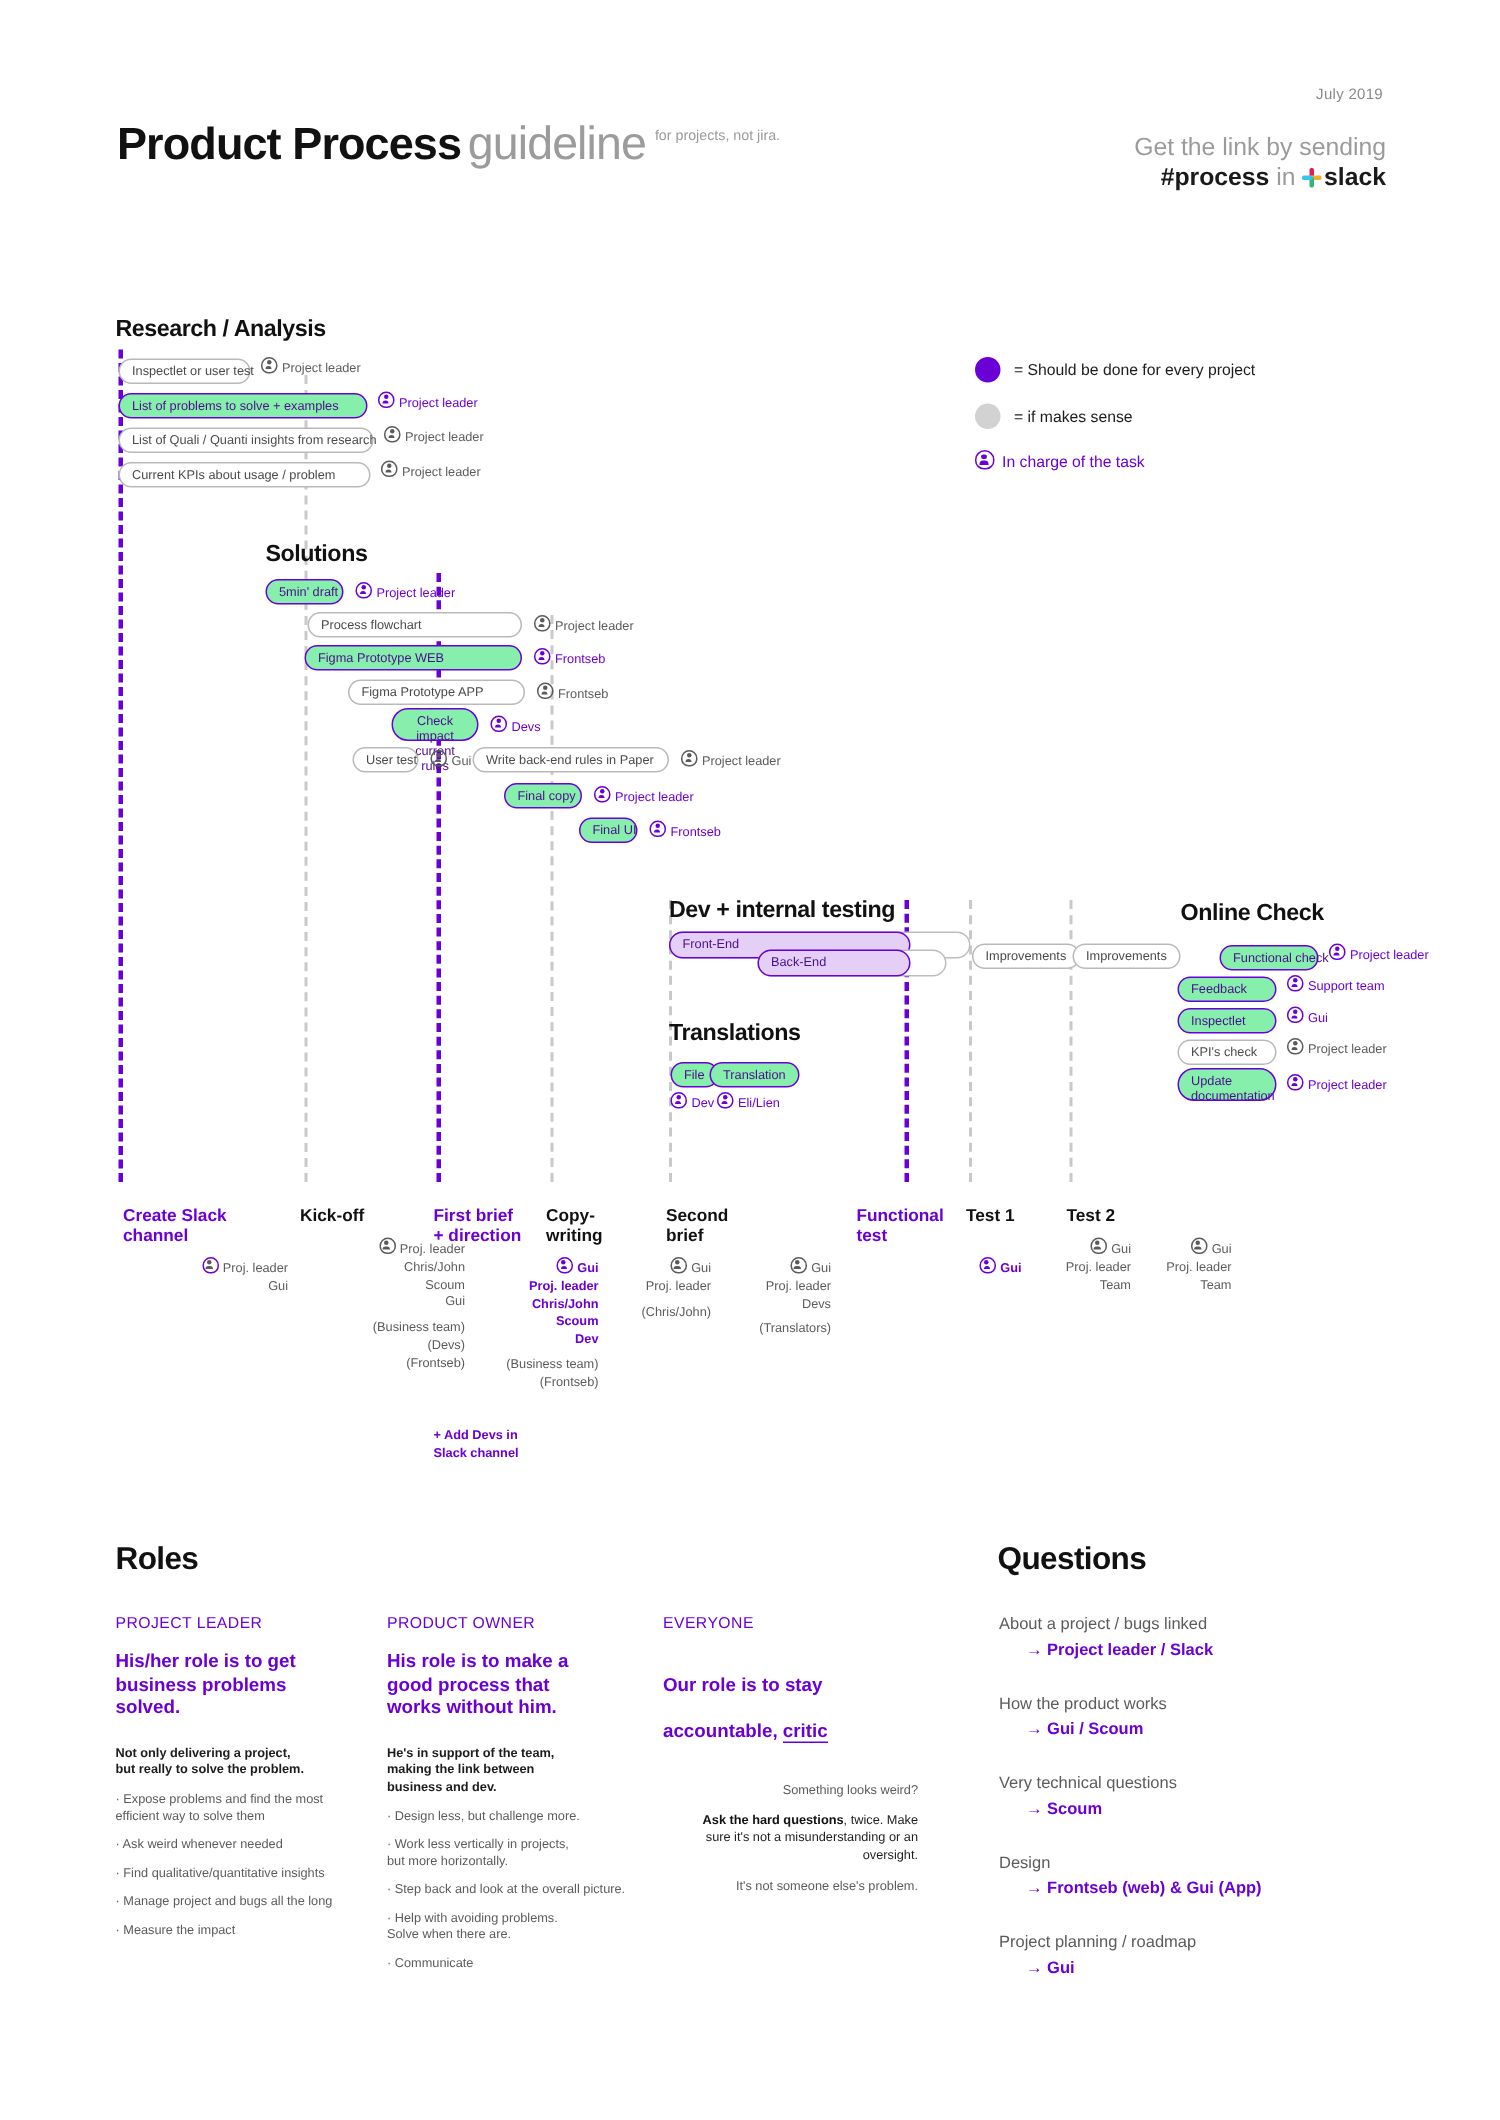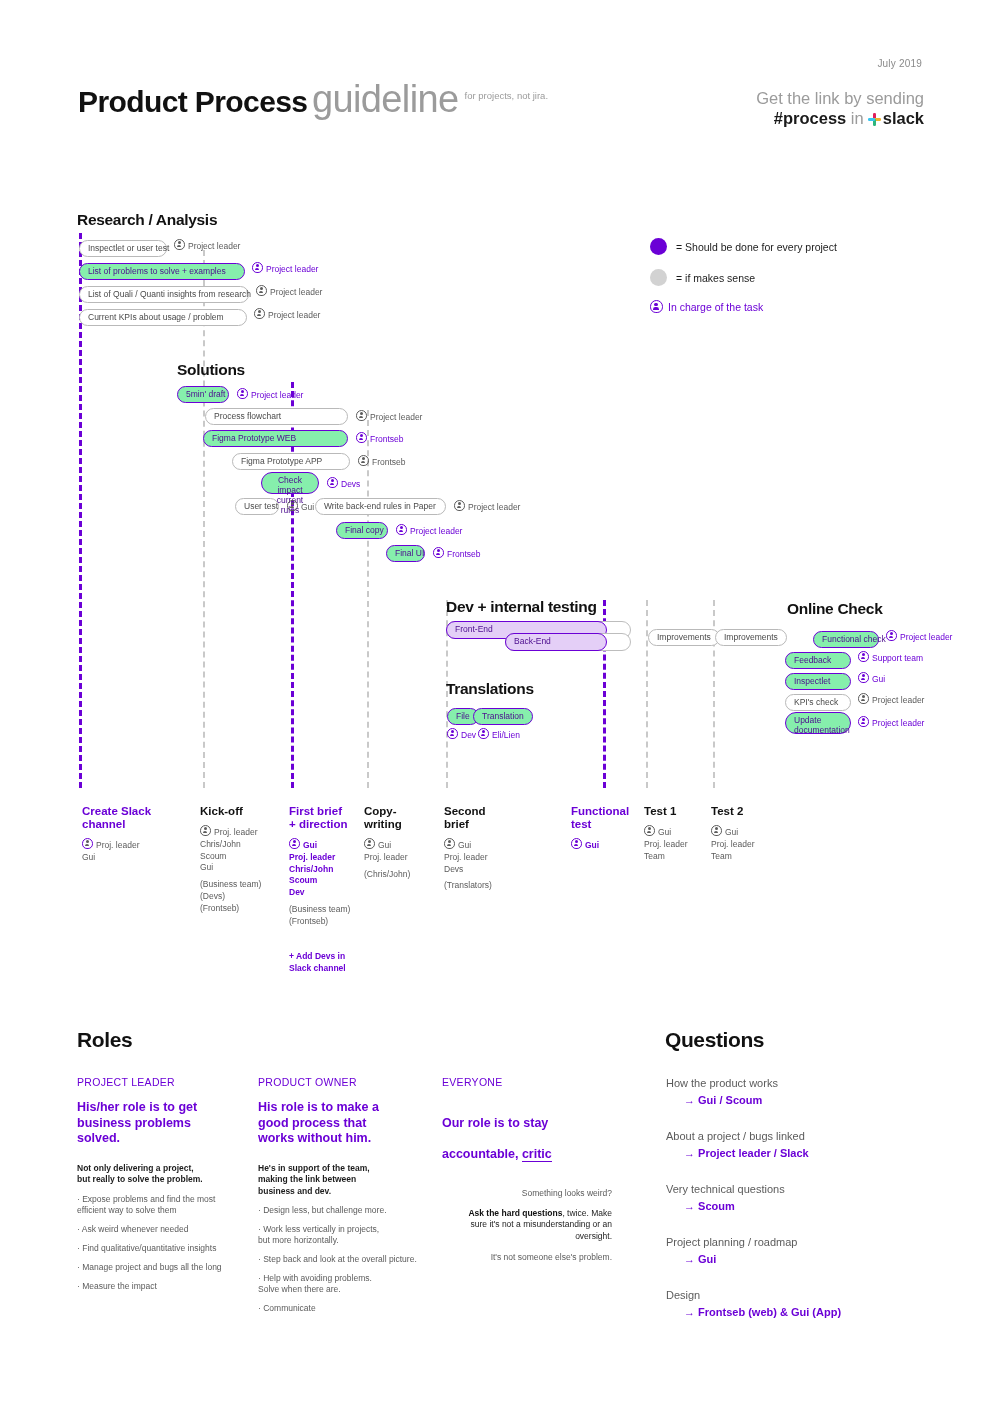--- a/index.html
+++ b/index.html
@@ -7,21 +7,21 @@
     width:1000px;height:1413px;position:relative;background:#ffffff;
     font-family:"Liberation Sans","DejaVu Sans",sans-serif;
     color:#222;overflow:hidden;
   }
   .abs{position:absolute;}
 
   
   #date{right:78px;top:58px;font-size:10px;color:#8a8a8a;letter-spacing:.2px;}
   #title{left:78px;top:78px;white-space:nowrap;}
   #title .t1{font-size:30px;font-weight:bold;color:#111;letter-spacing:-.6px;}
-  #title .t2{font-size:38px;font-weight:normal;color:#9b9b9b;letter-spacing:-.6px;}
+  #title .t2{font-size:31px;font-weight:normal;color:#9b9b9b;letter-spacing:-.6px;}
   #title .t3{display:inline-block;vertical-align:13px;font-size:9.5px;color:#9b9b9b;line-height:11px;margin-left:6px;}
 
   #slackbox{right:76px;top:88px;text-align:right;}
   #slackbox .l1{font-size:16.5px;color:#9b9b9b;line-height:20px;}
   #slackbox .l2{font-size:16.5px;line-height:20px;color:#9b9b9b;}
   #slackbox .l2 b{color:#1a1a1a;font-weight:bold;}
   #slackbox .l2 .sl{color:#1a1a1a;font-weight:bold;}
   .slack-mark{display:inline-block;width:13px;height:13px;position:relative;vertical-align:-2px;margin:0 2px 0 4px;}
   .slack-mark i{position:absolute;display:block;border-radius:1.2px;}
   .sm1{width:3.2px;height:7.5px;left:4.9px;top:0;background:#E01E5A;}
@@ -72,21 +72,21 @@
   
   .devbar{position:absolute;height:18px;border-radius:9px;box-sizing:border-box;}
   .devbar .shell{position:absolute;inset:0;border:1px solid #bdbdbd;border-radius:9px;background:#fff;}
   .devbar .fill{position:absolute;left:0;top:0;bottom:0;border:1px solid #6B00D6;border-radius:9px;background:#E4CFF7;}
   .devbar .lab{position:absolute;left:9px;top:2px;font-size:8.5px;color:#4B0C8E;line-height:13px;}
 
   
   .ms-title{font-size:11.5px;font-weight:bold;line-height:13px;color:#111;white-space:pre-line;}
   .ms-title.on{color:#6B00D6;}
   .ms-list{margin-top:7px;}
-  .ms-list div{font-size:8.5px;line-height:11.8px;color:#5b5b5b;white-space:nowrap;}
+  .ms-list div{font-size:8.5px;line-height:11.8px;color:#5b5b5b;white-space:nowrap;text-align:right;}
   .ms-list div.hl{color:#6B00D6;font-weight:bold;}
   .ms-list div.sp{height:5px;}
   .ms-extra{margin-top:22px;font-size:8.5px;font-weight:bold;line-height:12px;color:#6B00D6;white-space:pre-line;}
 
   
   .big-h{font-size:21px;font-weight:bold;color:#111;letter-spacing:-.4px;}
   .role-k{font-size:10.5px;color:#6B00D6;letter-spacing:.3px;}
   .role-lead{font-size:12.5px;font-weight:bold;line-height:15.5px;color:#6B00D6;margin-top:12px;white-space:pre-line;}
   .role-sub{font-size:8.5px;font-weight:bold;line-height:11.5px;color:#1c1c1c;margin-top:16px;white-space:pre-line;}
   .role-li{font-size:8.5px;line-height:11px;color:#5b5b5b;margin-top:8px;white-space:pre-line;}
@@ -151,21 +151,21 @@
     <span class="owner abs" style="left: 287px; top: 500px;"><span class="badge"></span><span>Gui</span></span>
     <div class="pill abs" style="left: 315px; top: 498px; width: 131px; text-align: left;">Write back-end rules in Paper</div>
     <span class="owner abs" style="left: 454px; top: 500px;"><span class="badge"></span><span>Project leader</span></span>
     <div class="pill on abs" style="left: 336px; top: 522px; width: 52px; text-align: left;">Final copy</div>
     <span class="owner on abs" style="left: 396px; top: 524px;"><span class="badge"></span><span>Project leader</span></span>
     <div class="pill on abs" style="left: 386px; top: 545px; width: 39px; text-align: left;">Final UI</div>
     <span class="owner on abs" style="left: 433px; top: 547px;"><span class="badge"></span><span>Frontseb</span></span>
   </div>
 
 <div class="abs sec-h" style="left:446px;top:598px;">Dev + internal testing</div>
-<div class="devbar" style="left:446px;top:621px;width:185px;">
+<div class="devbar" style="left:446px;top:621px;width:201px;">
   <div class="shell"></div>
   <div class="fill" style="width:159px;"></div>
   <div class="lab">Front-End</div>
 </div>
 <div class="devbar" style="left:505px;top:633px;width:126px;">
   <div class="shell"></div>
   <div class="fill" style="width:100px;"></div>
   <div class="lab">Back-End</div>
 </div>
 <div class="abs pill" style="left:648px;top:629px;">Improvements</div>
@@ -331,38 +331,38 @@
   <div class="ev-p" style="margin-top:26px;">Something looks weird?</div>
   <div class="ev-p b"><b>Ask the hard questions</b><span>, twice. Make
 sure it's not a misunderstanding or an
 oversight.</span></div>
   <div class="ev-p" style="margin-top:10px;">It's not someone else's problem.</div>
 </div>
 
 <div class="abs big-h" style="left:665px;top:1028px;">Questions</div>
 <div class="abs" id="questions" style="left:666px;top:1076px;width:320px;">
     <div style="margin-bottom: 22px;">
+      <div class="q-q">About a project / bugs linked</div>
+      <div class="q-a">→ Project leader / Slack</div>
+    </div>
+    <div style="margin-bottom: 22px;">
       <div class="q-q">How the product works</div>
       <div class="q-a">→ Gui / Scoum</div>
     </div>
     <div style="margin-bottom: 22px;">
-      <div class="q-q">About a project / bugs linked</div>
-      <div class="q-a">→ Project leader / Slack</div>
-    </div>
-    <div style="margin-bottom: 22px;">
       <div class="q-q">Very technical questions</div>
       <div class="q-a">→ Scoum</div>
     </div>
     <div style="margin-bottom: 22px;">
+      <div class="q-q">Design</div>
+      <div class="q-a">→ Frontseb (web) &amp; Gui (App)</div>
+    </div>
+    <div style="margin-bottom: 22px;">
       <div class="q-q">Project planning / roadmap</div>
       <div class="q-a">→ Gui</div>
-    </div>
-    <div style="margin-bottom: 22px;">
-      <div class="q-q">Design</div>
-      <div class="q-a">→ Frontseb (web) &amp; Gui (App)</div>
     </div>
   </div>
 
 <style>
 
 .ms-list .hl .badge::before,.ms-list .hl .badge::after{background:#6B00D6 !important;}
 .ms-list .hl .badge{border-color:#6B00D6 !important;}
 </style>
 
 </body></html>

